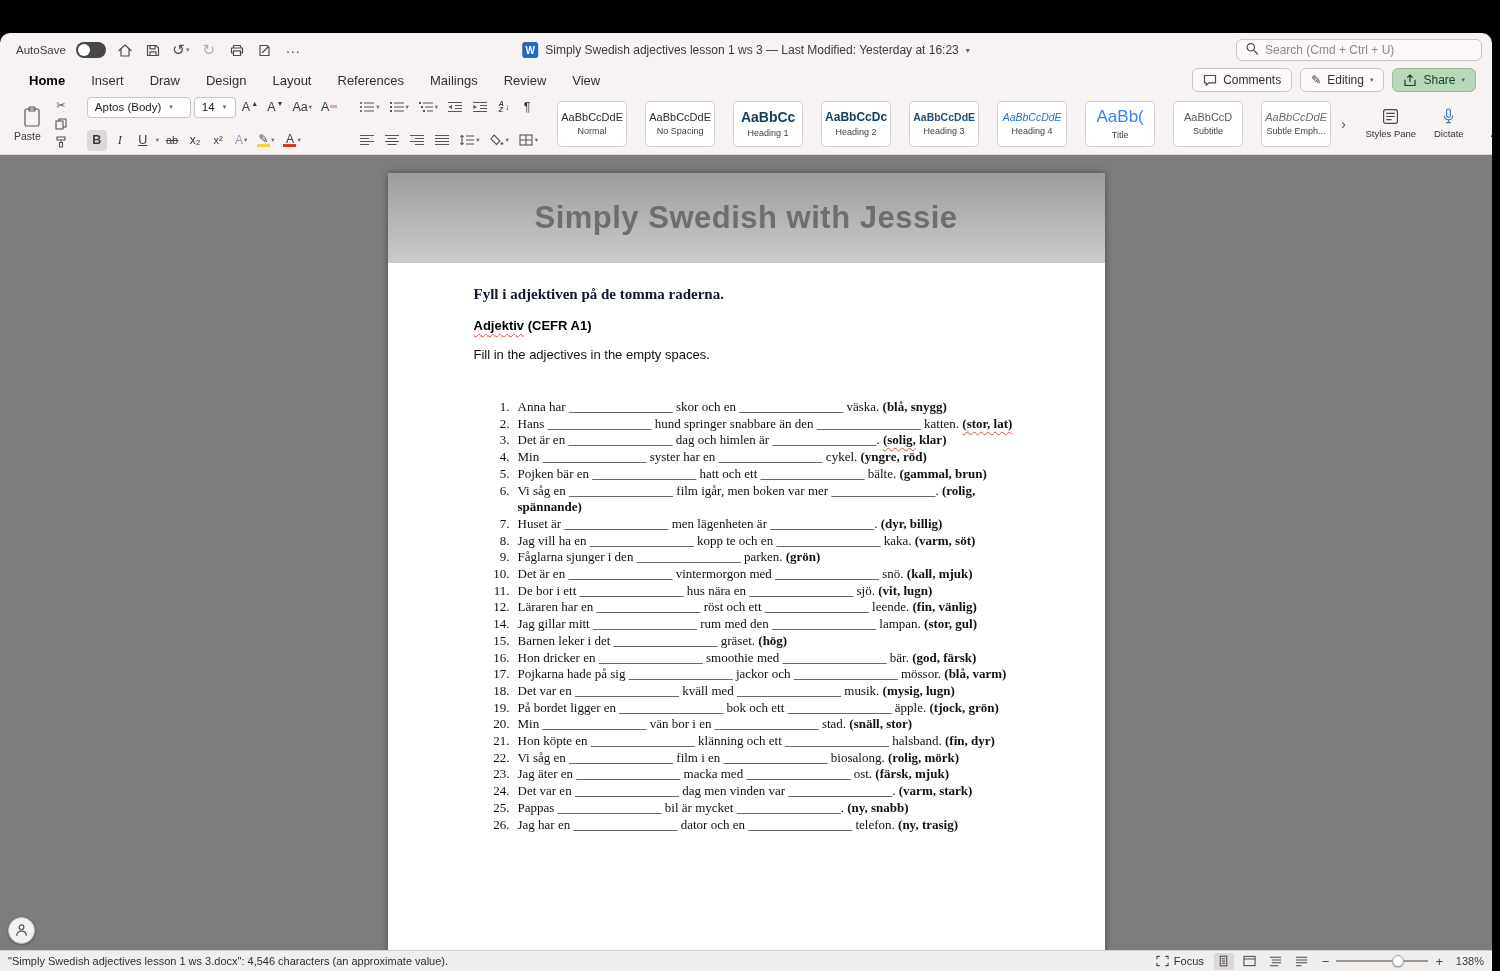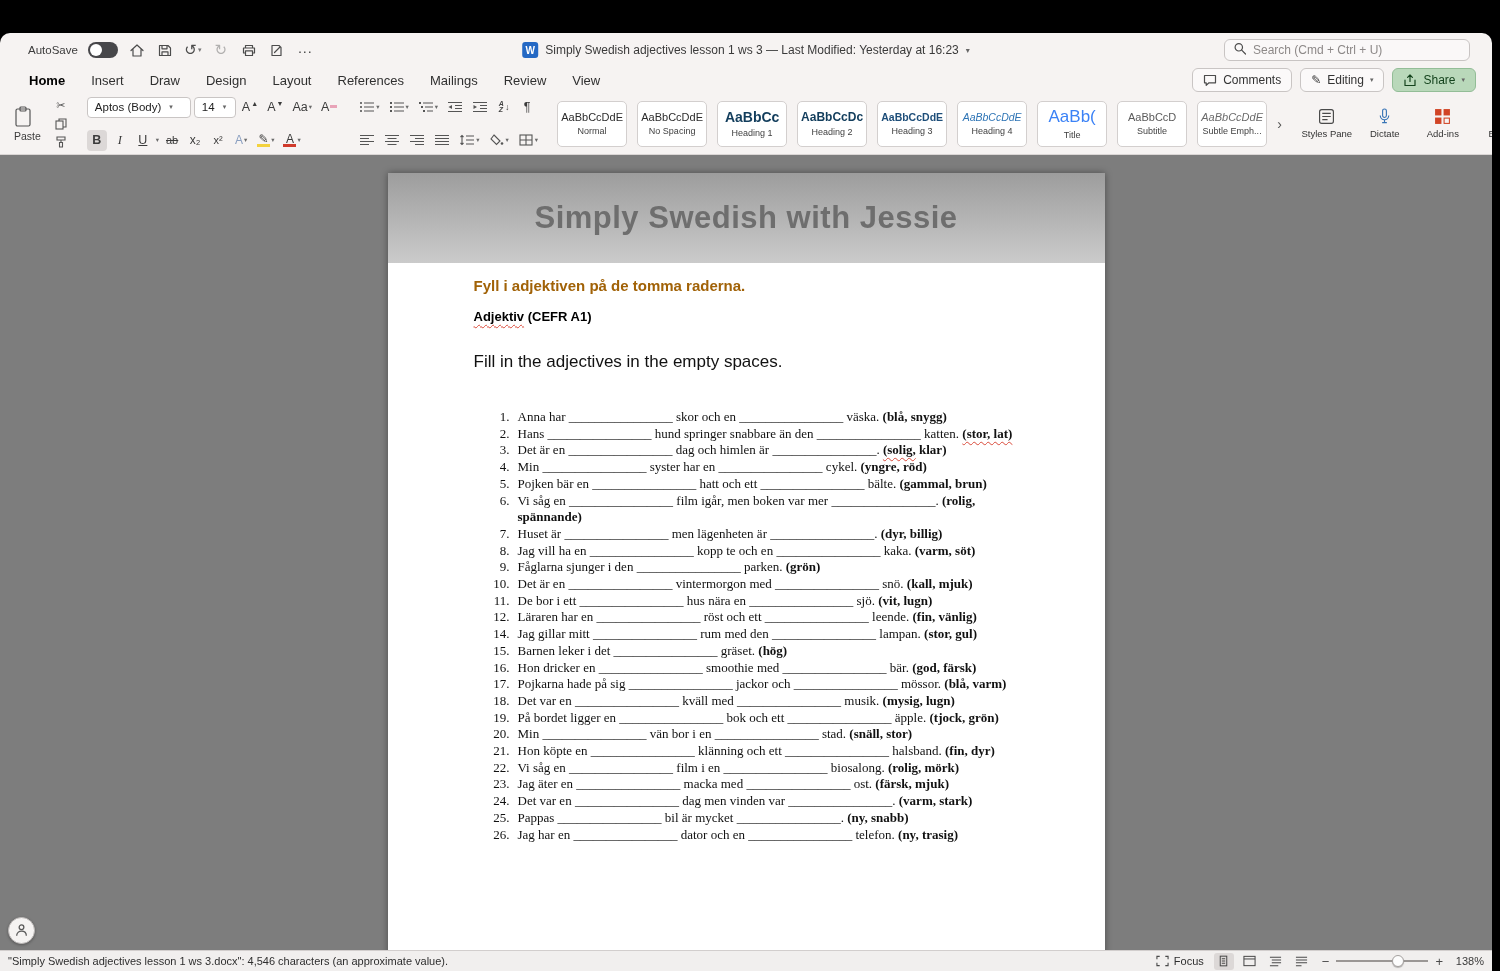--- a/index.html
+++ b/index.html
@@ -2,21 +2,21 @@
 <html><head>
 <meta charset="utf-8">
 <style>
   *{margin:0;padding:0;box-sizing:border-box}
   html,body{width:1500px;height:971px}
   body{background:#000;font-family:"Liberation Sans",sans-serif;overflow:hidden;position:relative}
   .window{position:absolute;left:0;top:33px;width:1492px;height:938px;background:#f6f3f2;
           border-radius:10px 10px 0 0;overflow:hidden;display:flex;flex-direction:column}
 
   
-  .titlebar{height:34px;display:flex;align-items:center;padding:0 22px;position:relative}
+  .titlebar{height:34px;display:flex;align-items:center;padding:0 10px;position:relative}
   .tb-left{display:flex;align-items:center;gap:10px}
   .autosave-label{font-size:11.5px;color:#3c3c3c;margin-left:6px}
   .toggle{width:30px;height:16px;border-radius:9px;background:#47474a;display:inline-flex;align-items:center;padding:2px}
   .toggle .knob{width:12px;height:12px;border-radius:50%;background:#fff}
   .tb-icon{display:inline-flex;align-items:center;gap:1px;color:#4c4c4c;font-size:15px;min-width:18px;justify-content:center;cursor:default}
   .tb-icon.disabled{opacity:.4}
   .tb-icon .dd{font-size:7px;color:#777}
   svg.ic{width:14px;height:13px;fill:none;stroke:#4c4c4c;stroke-width:1.2;stroke-linecap:round;stroke-linejoin:round}
   .tb-center{position:absolute;left:50%;transform:translateX(-50%);display:flex;align-items:center;gap:7px}
   .word-logo{width:16px;height:16px;border-radius:3px;background:#2468c4;color:#fff;font-weight:bold;font-size:10px;
@@ -47,36 +47,36 @@
   .rrow{display:flex;align-items:center;gap:3px}
   .rbtn{height:21px;min-width:20px;border-radius:4px;display:inline-flex;align-items:center;justify-content:center;
         gap:1px;color:#3b3b3b;font-size:12.5px;padding:0 3px;cursor:default}
   .rbtn .dd{font-size:6.5px;color:#6b6b6b}
   .rbtn.active{background:#dcd8d7}
   .rbtn .supsm{font-size:7px;margin-top:-7px}
   .combo{background:#fff;border:1px solid #c9c5c4;border-radius:4px;height:21px;display:flex;align-items:center;
          gap:8px;padding:0 7px;font-size:11.5px;color:#222}
   .combo .dd{font-size:7px;color:#666}
   .paste-wrap{display:flex;align-items:center;gap:4px}
-  .paste-btn{display:flex;flex-direction:column;align-items:flex-start;gap:2px;font-size:10.5px;color:#3b3b3b;padding:2px 6px;border-radius:5px}
+  .paste-btn{display:flex;flex-direction:column;align-items:flex-end;gap:2px;font-size:10.5px;color:#3b3b3b;padding:2px 6px;border-radius:5px}
   .paste-btn svg{width:18px;height:22px;fill:none;stroke:#555;stroke-width:1.2}
   .clip-col{display:flex;flex-direction:column;gap:2px}
   .mini{width:20px;height:16px;display:inline-flex;align-items:center;justify-content:center;color:#555;font-size:11px}
   .mini svg{width:12px;height:12px;fill:none;stroke:#555;stroke-width:1.1}
   .bar{display:block;width:13px;height:3px;margin-top:-1px}
   .bar.red{background:#d03a2b}
   .bar.yellow{background:#f3d23e}
   .fc{display:inline-flex;flex-direction:column;align-items:center;font-size:12px;line-height:11px;color:#3b3b3b}
   .az{display:inline-flex;flex-direction:column;font-size:7px;line-height:6.5px;font-weight:bold;color:#444}
   .pg-ic{width:16px;height:12px}
   .pg-ic path,.pg-ic rect{fill:none;stroke:#555;stroke-width:1.1}
   .pg-ic .dot{fill:#555;stroke:none}
 
   
-  .gallery{display:flex;align-items:center;gap:10px}
+  .gallery{display:flex;align-items:center;gap:18px}
   .stylebox{width:70px;height:46px;background:#fff;border:1px solid #d3cfce;border-radius:5px;display:flex;
             flex-direction:column;align-items:center;justify-content:center;gap:3px;overflow:hidden}
   .sample{font-size:11px;color:#2c2c2c;white-space:nowrap}
   .sample.s-h1{font-weight:bold;font-size:14px;color:#123d5c}
   .sample.s-h2{font-weight:bold;font-size:12px;color:#123d5c}
   .sample.s-h3{font-weight:bold;font-size:10.5px;color:#1e4e79}
   .sample.s-h4{font-style:italic;font-size:10.5px;color:#2e74b5}
   .sample.s-title{font-size:17px;color:#3b82f6}
   .sample.s-subtitle{color:#5a5a5a}
   .sample.s-subtle{font-style:italic;color:#6a6a6a}
@@ -88,23 +88,23 @@
   .bigbtn svg{width:17px;height:17px}
 
   
   .docarea{flex:1;background:#7d7d7d;overflow:hidden;position:relative}
   .page{width:717px;margin:18px auto 0;background:#fff;box-shadow:0 0 7px rgba(0,0,0,.4);min-height:1400px;
         font-family:"Liberation Serif",serif}
   .page-header{height:90px;background:linear-gradient(180deg,#9d9d9d 0%,#b6b6b6 55%,#cbcbcb 100%);
                display:flex;align-items:center;justify-content:center}
   .page-header span{font-family:"Liberation Sans",sans-serif;font-weight:bold;font-size:31px;color:#6e6e6e;letter-spacing:.5px}
   .page-body{padding:14px 88px 40px 86px;color:#111}
-  .doc-h1{font-family:Liberation Sans, sans-serif;font-weight:bold;font-size:15px;color:#a16207;margin-top:0}
+  .doc-h1{font-family:Liberation Serif, serif;font-weight:bold;font-size:15px;color:#0f172a;margin-top:9px}
   .doc-h2{font-family:"Liberation Sans",sans-serif;font-weight:bold;font-size:13px;color:#000;margin-top:15px}
-  .doc-intro{font-family:"Liberation Sans",sans-serif;font-size:17px;color:#111;margin-top:28px}
+  .doc-intro{font-family:"Liberation Sans",sans-serif;font-size:13px;color:#111;margin-top:14px}
   .wslist{margin-top:37px;font-size:13px;line-height:1.285}
   .li{display:grid;grid-template-columns:36px 1fr;column-gap:8px}
   .li .num{text-align:right}
   .li .txt .b{font-weight:bold}
   .sq{text-decoration:underline;text-decoration-style:wavy;text-decoration-color:#d94a3a;
       text-decoration-thickness:1px;text-underline-offset:2.5px}
 
   
   .statusbar{height:21px;background:#f1efee;border-top:1px solid #d2cecd;display:flex;align-items:center;
              padding:0 8px;font-size:11px;color:#2e2e2e;position:relative;z-index:3}

